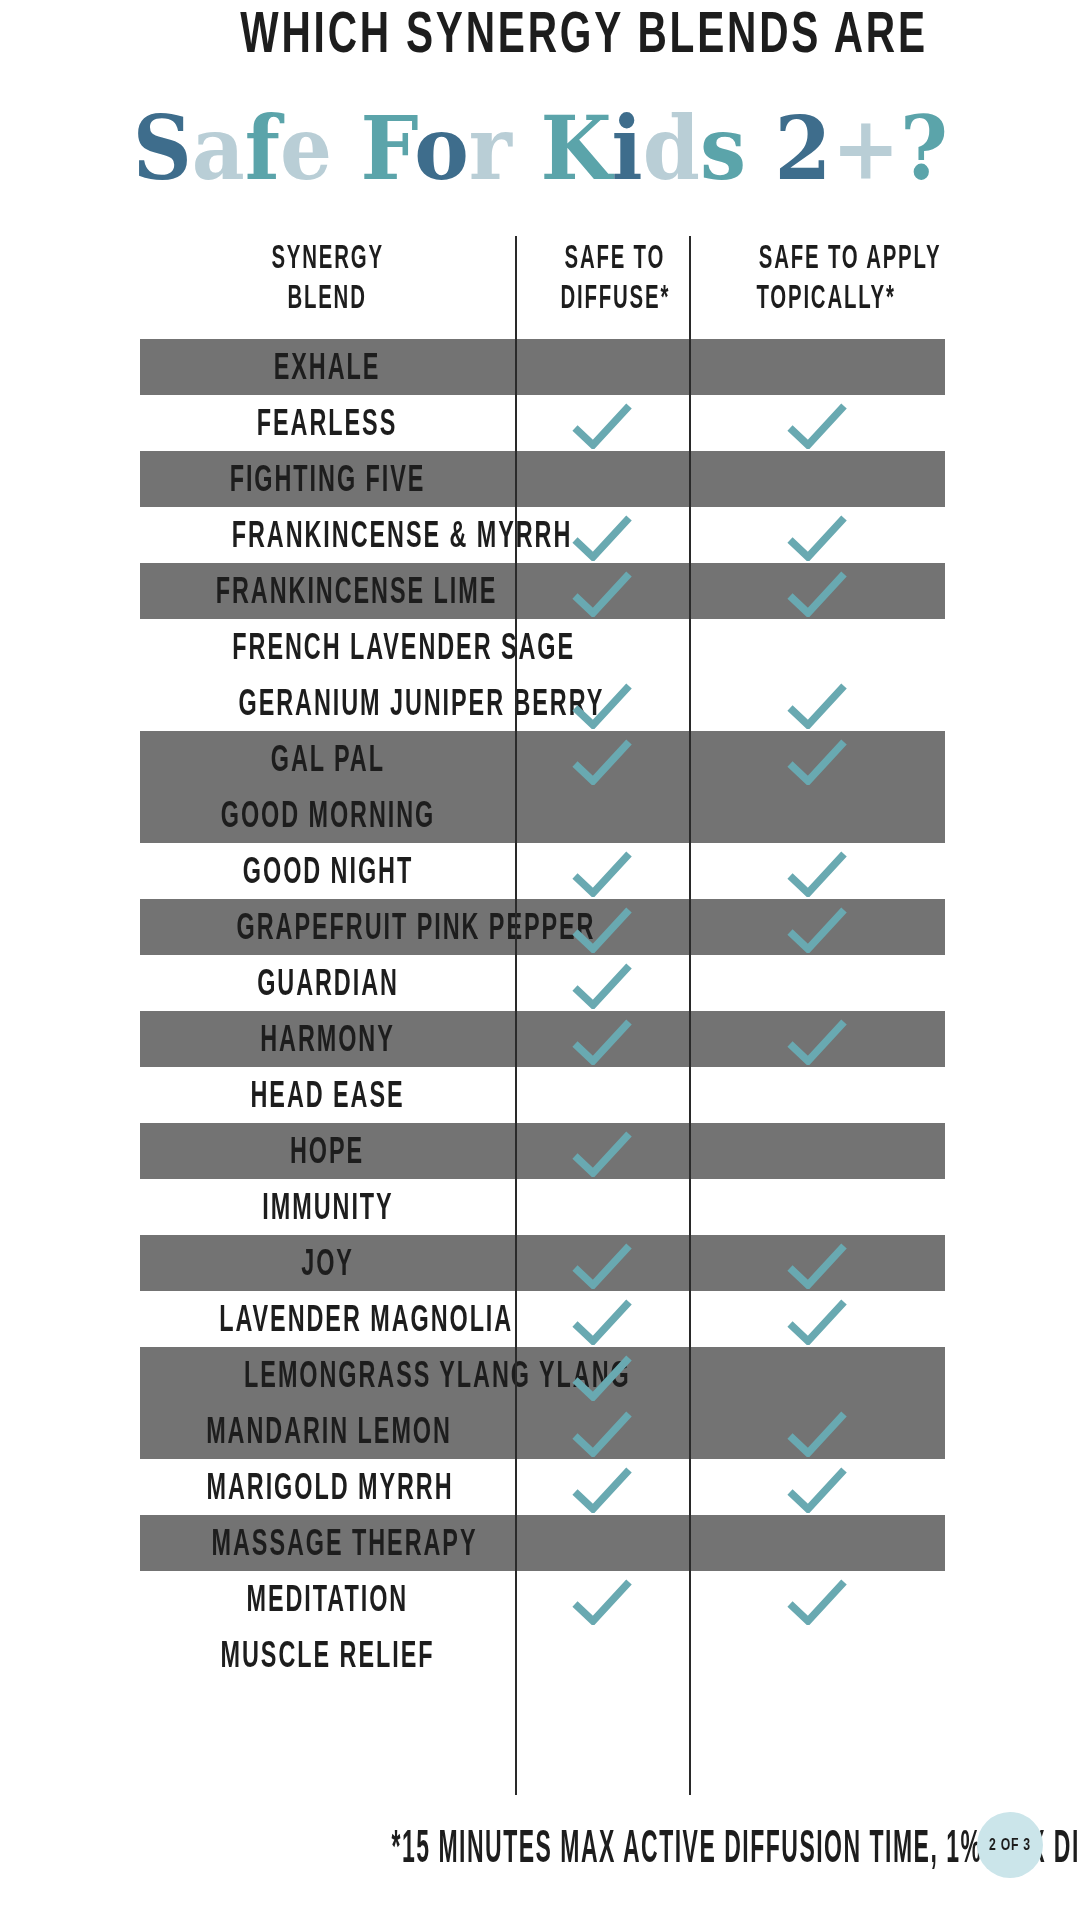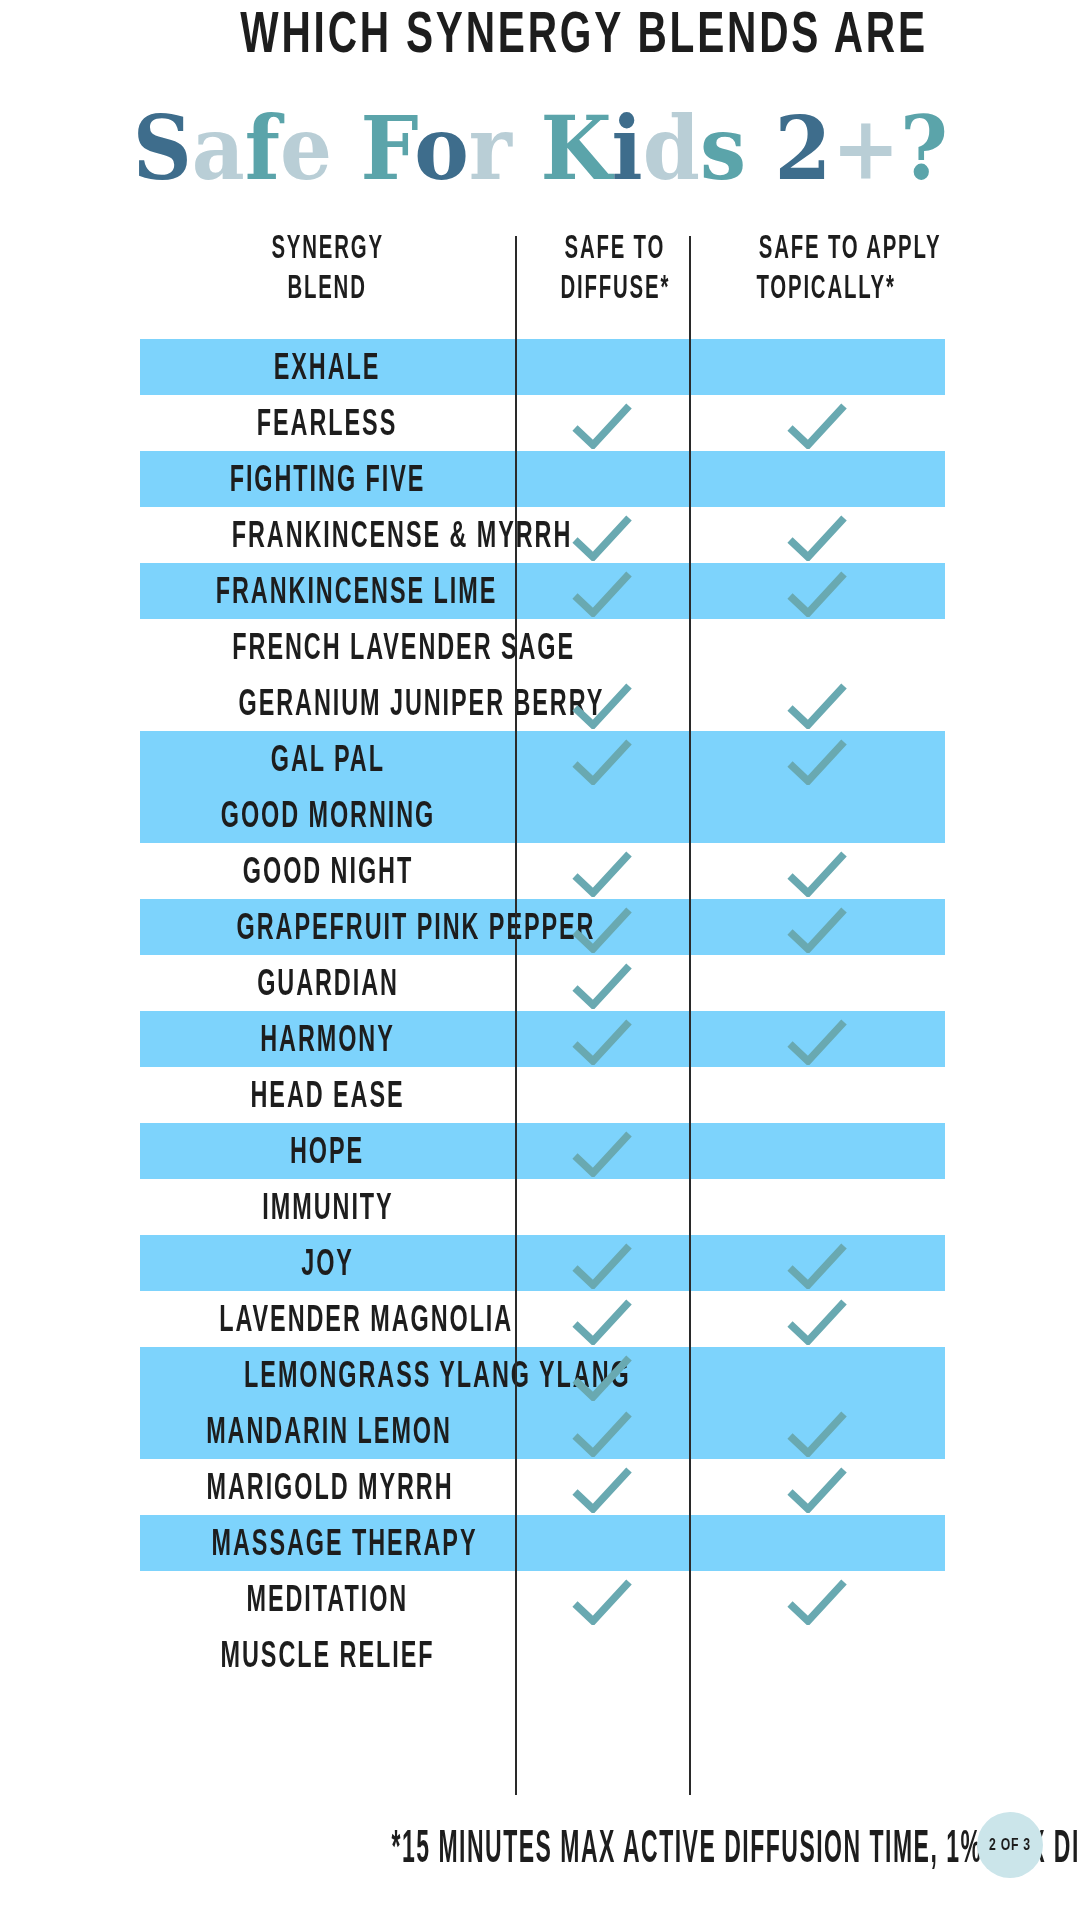--- a/index.html
+++ b/index.html
@@ -19,35 +19,35 @@
     font-weight:700; font-size:58px; line-height:64px; letter-spacing:4px;margin-left:44px;
   }
   .title1 .cond { --sx:0.70; }
   .title2 {
     position:absolute; left:0; top:100px; width:1080px; text-align:center;
     font-family:"DejaVu Serif", serif; font-weight:700;
     font-size:88px; line-height:96px; letter-spacing:0px;
   }
   .title2 .cond { --sx:0.93; }
   
-  .colhead { position:absolute; top:226px; text-align:center; font-weight:700;
+  .colhead { position:absolute; top:236px; text-align:center; font-weight:700;
              font-size:34px; line-height:40px; letter-spacing:3px; }
   .colhead .cond { --sx:0.60; }
   .colhead-1 { left:140px; width:375px; }
   .colhead-2 { left:515px; width:200px; }
   .colhead-3 { left:689px; width:256px;margin-left:9px; }
   
   .vline { position:absolute; top:236px; width:2px; height:1559px;
            background:#2a2a2a; z-index:3; }
   .vline-1 { left:515px; }
   .vline-2 { left:689px; }
   
   .rows { position:absolute; left:140px; top:339px; width:805px; z-index:2; }
   .row  { position:relative; width:805px; height:56px; }
-  .row.shaded { background:#7dd3fc; }
+  .row.shaded { background:#737373; }
   .cell-label {
     position:absolute; left:0; top:0; width:375px; height:56px;
     text-align:center; line-height:56px; font-weight:700; font-size:36px;
     letter-spacing:3px;
   }
   .cell-label .cond { --sx:0.65; }
   .cell-check { position:absolute; top:0; height:56px;
                 display:flex; align-items:center; justify-content:center; }
   .cell-check.c2 { left:375px; width:174px; }
   .cell-check.c3 { left:549px; width:256px; }

